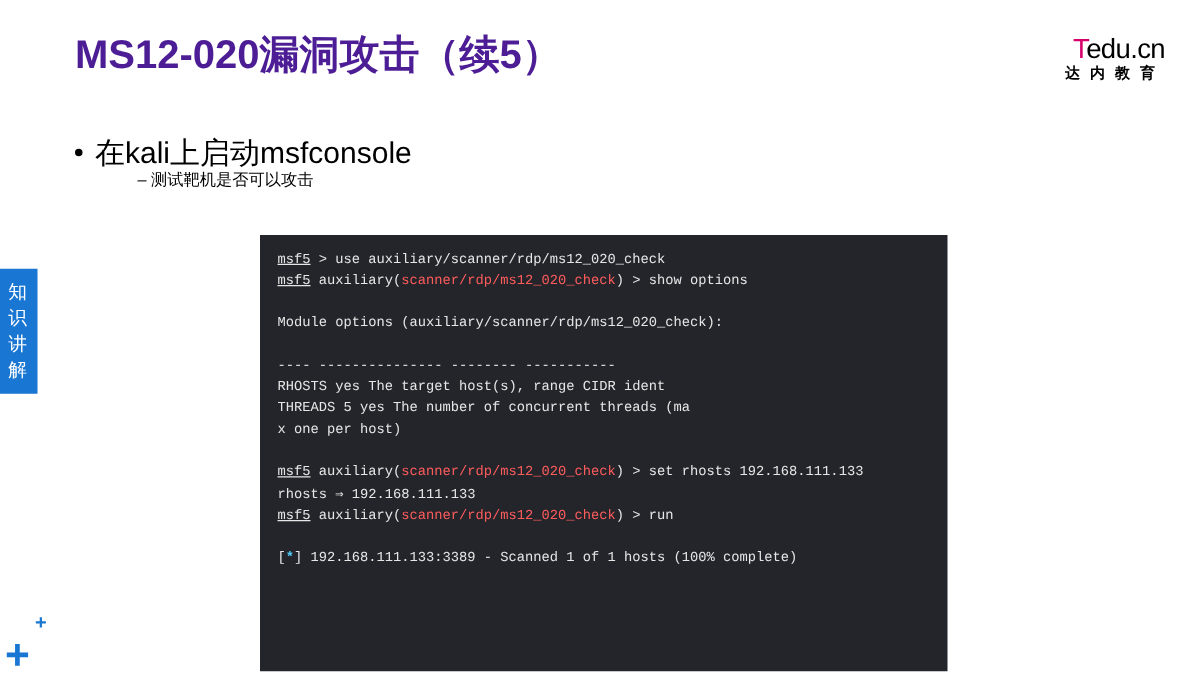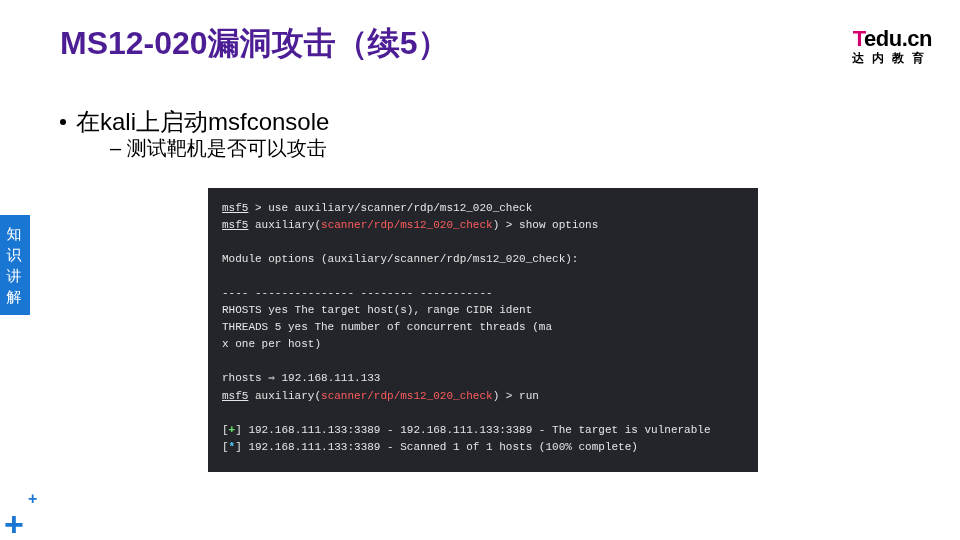--- a/index.html
+++ b/index.html
@@ -20,21 +20,21 @@
     color: #4c1d95;
   }
   .logo {
     position: absolute;
     right: 28px;
     top: 26px;
     text-align: right;
   }
   .logo-main {
     font-size: 22px;
-    font-weight: 700;
+    font-weight: 400;
     letter-spacing: -0.5px;
   }
   .logo-t { color: #d6006c; }
   .logo-rest { color: #000; }
   .logo-sub {
     font-size: 12px;
     color: #000;
     letter-spacing: 8px;
     margin-top: -2px;
     font-weight: bold;
@@ -49,21 +49,21 @@
     align-items: center;
     gap: 10px;
   }
   .bullet1 .dot {
     width: 6px; height: 6px; background:#000; border-radius:50%;
   }
   .bullet2 {
     position: absolute;
     left: 110px;
     top: 135px;
-    font-size: 20px;
+    font-size: 13px;
     color: #000;
   }
   .sidebar-tag {
     position: absolute;
     left: 0;
     top: 215px;
     width: 30px;
     background: #1976d2;
     color: #fff;
     font-size: 15px;
@@ -74,21 +74,21 @@
     display: flex;
     align-items: center;
     justify-content: center;
   }
   .sidebar-tag span { writing-mode: horizontal-tb; display:block; line-height:1.4;}
   .terminal {
     position: absolute;
     left: 208px;
     top: 188px;
     width: 550px;
-    height: 284px;
+    height: 349px;
     background: #23252b;
     color: #e6e6e6;
     font-family: "Courier New", monospace;
     font-size: 11px;
     padding: 12px 14px;
     line-height: 1.55;
     overflow: hidden;
   }
   .terminal .u { text-decoration: underline; }
   .terminal .red { color: #ff5c5c; }
@@ -130,22 +130,22 @@
   <div><span class="u">msf5</span><span> &gt; use auxiliary/scanner/rdp/ms12_020_check</span></div>
   <div><span class="u">msf5</span><span> auxiliary(</span><span class="red">scanner/rdp/ms12_020_check</span><span>) &gt; show options</span></div>
   <div>&nbsp;</div>
   <div>Module options (auxiliary/scanner/rdp/ms12_020_check):</div>
   <div>&nbsp;</div>
   <div>   ----     ---------------  --------  -----------</div>
   <div>   RHOSTS                    yes       The target host(s), range CIDR ident</div>
   <div>   THREADS  5                yes       The number of concurrent threads (ma</div>
   <div>x one per host)</div>
   <div>&nbsp;</div>
+  <div><span class="u">msf5</span><span> auxiliary(</span><span class="red">scanner/rdp/ms12_020_check</span><span>) &gt; set rhosts 192.168.111.133</span></div>
   <div>rhosts ⇒ 192.168.111.133</div>
   <div><span class="u">msf5</span><span> auxiliary(</span><span class="red">scanner/rdp/ms12_020_check</span><span>) &gt; run</span></div>
   <div>&nbsp;</div>
-  <div><span>[</span><span class="green">+</span><span>] 192.168.111.133:3389  - 192.168.111.133:3389 - The target is vulnerable</span></div>
   <div><span>[</span><span class="cyan">*</span><span>] 192.168.111.133:3389  - Scanned 1 of 1 hosts (100% complete)</span></div>
 
 </div>
 
 <div class="plus-deco plus-small">+</div>
 <div class="plus-deco plus-big">+</div>
 
 </body></html>

